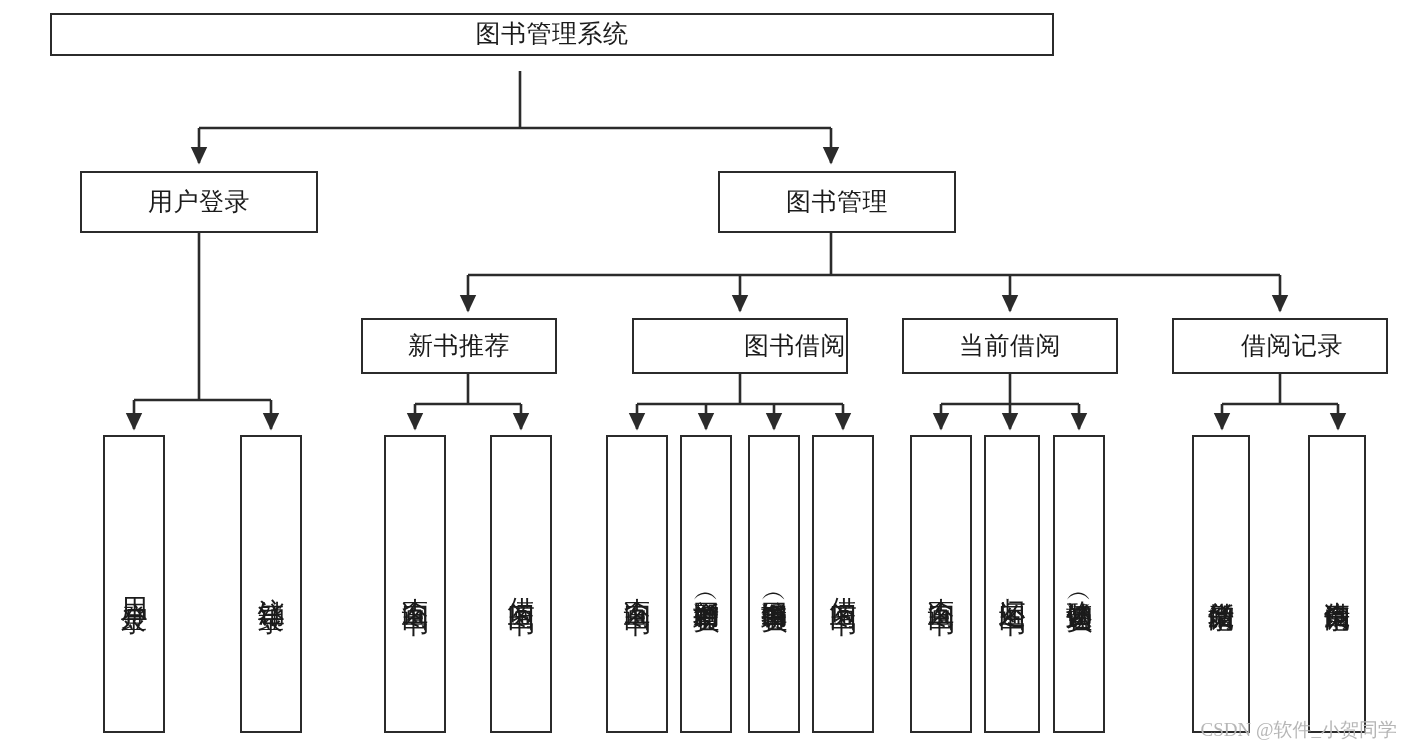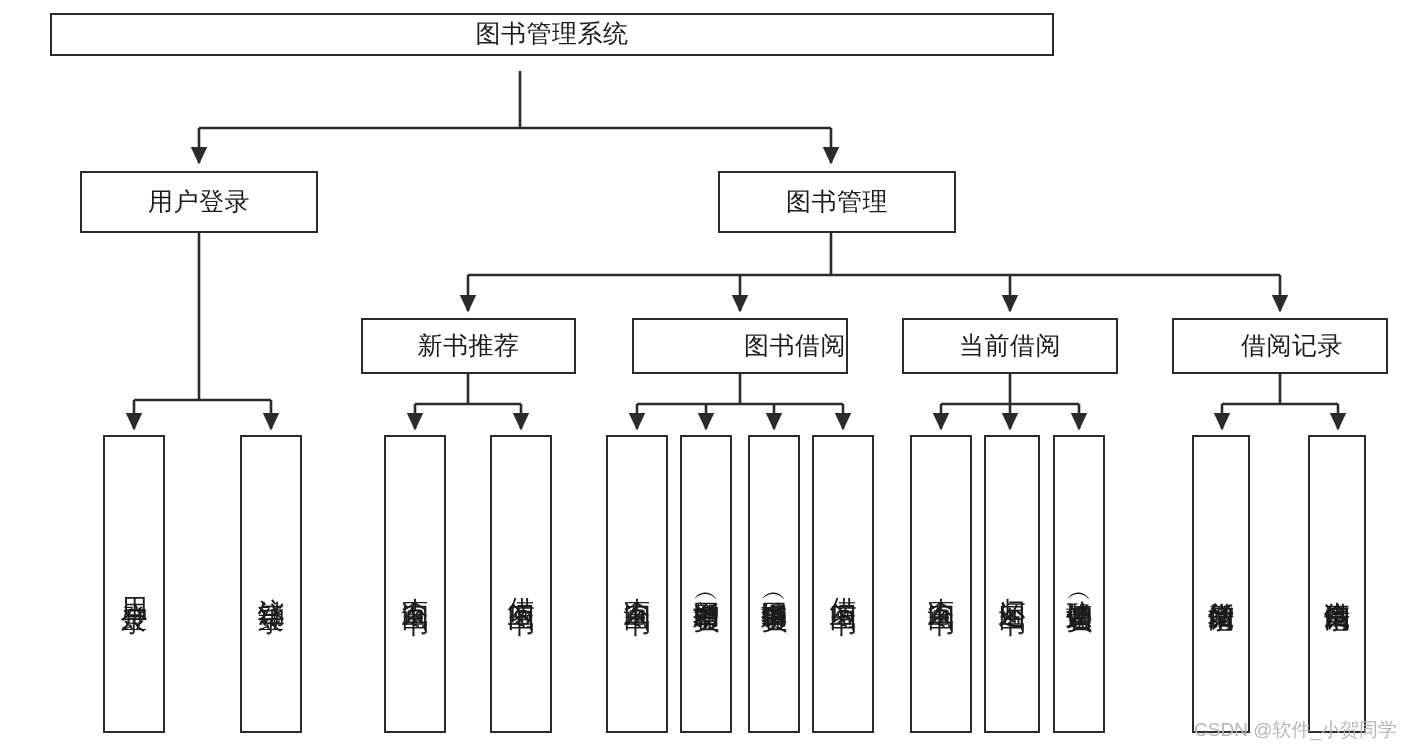--- a/index.html
+++ b/index.html
@@ -66,21 +66,21 @@
     letter-spacing: 1px;
   }
   #watermark {
     position: absolute;
     right: 8px;
     bottom: 4px;
     font-size: 19px;
     color: #b6b6b6;
     z-index: 5;
     white-space: nowrap;
-    font-family: Liberation Sans, sans-serif;
+    font-family: Liberation Serif, serif;
   }
 </style>
 </head>
 <body>
 
 <div id="canvas">
 
   <svg id="edges" viewBox="0 0 1405 747" xmlns="http://www.w3.org/2000/svg">
     <defs>
       <marker id="arrow" viewBox="0 0 12 12" refX="10.5" refY="6" markerWidth="7" markerHeight="7" orient="auto-start-reverse">
@@ -136,21 +136,21 @@
   </div>
 
   <div class="node horiz" style="left:80px; top:171px; width:238px; height:62px;">
     <span class="lbl">用户登录</span>
   </div>
 
   <div class="node horiz" style="left:712px; top:171px; width:238px; height:62px;margin-left:6px;">
     <span class="lbl">图书管理</span>
   </div>
 
-  <div class="node horiz" style="left:361px; top:318px; width:215px; height:56px;align-items:center;">
+  <div class="node horiz" style="left:361px; top:318px; width:196px; height:56px;align-items:center;">
     <span class="lbl">新书推荐</span>
   </div>
 
   <div class="node horiz" style="left:632px; top:318px; width:216px; height:56px;justify-content:flex-end;">
     <span class="lbl">图书借阅</span>
   </div>
 
   <div class="node horiz" style="left:902px; top:318px; width:216px; height:56px;">
     <span class="lbl">当前借阅</span>
   </div>

